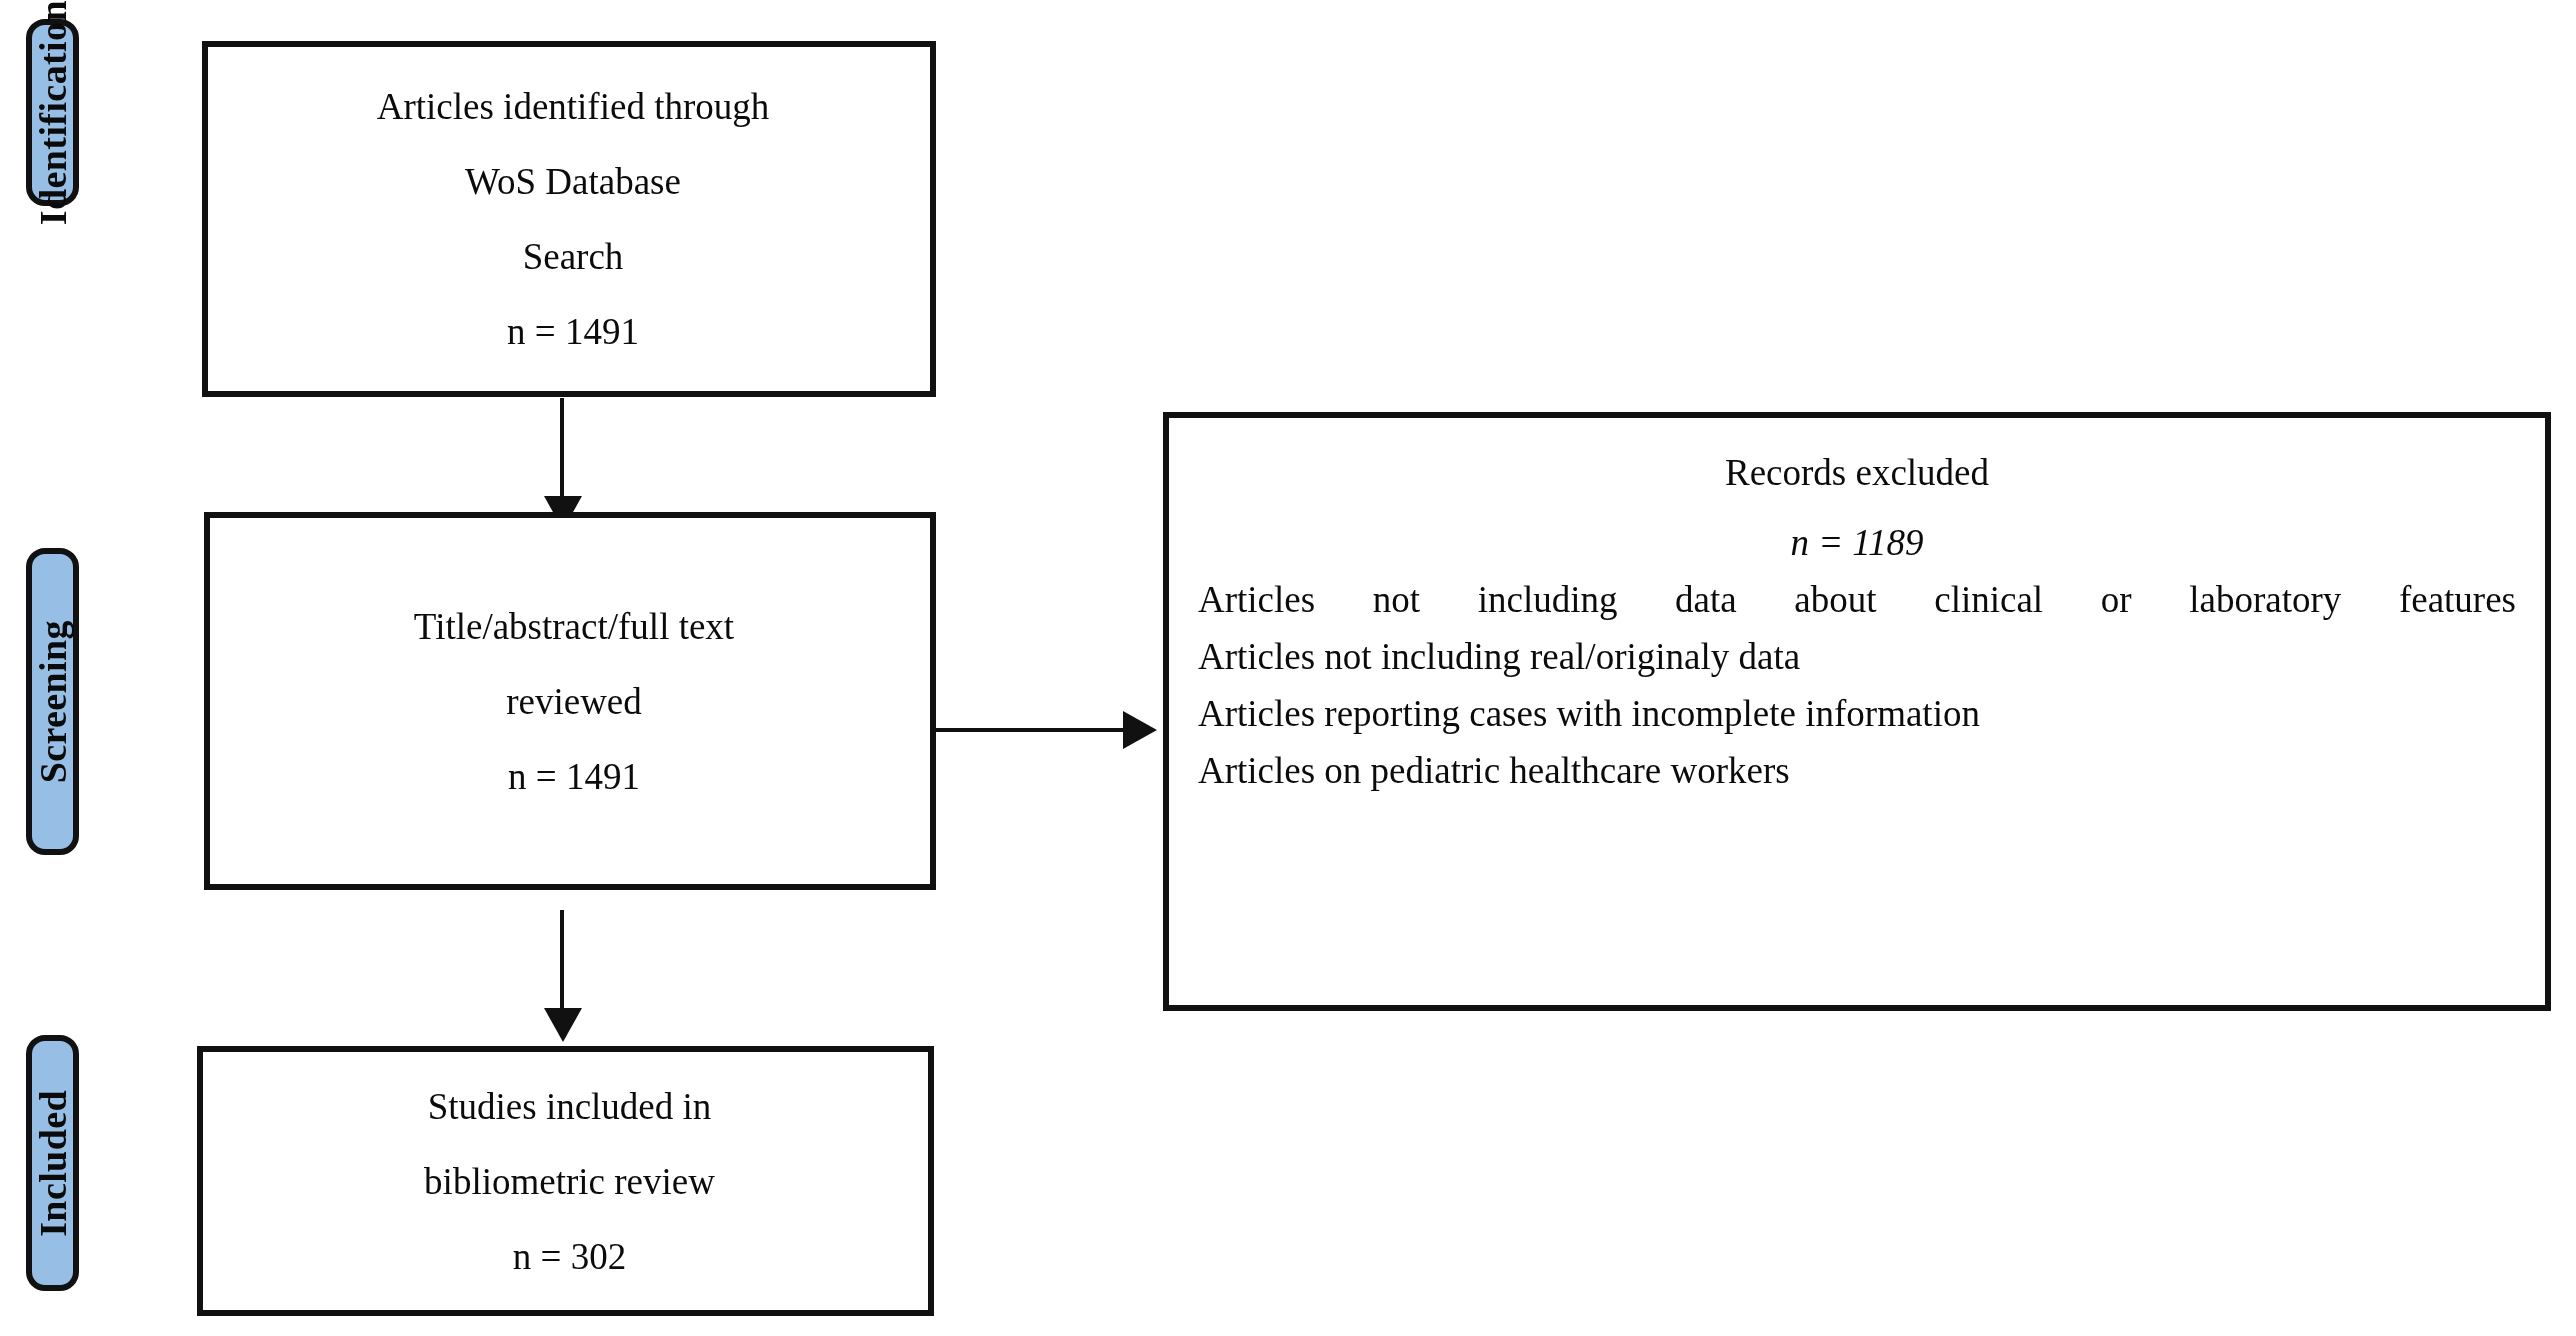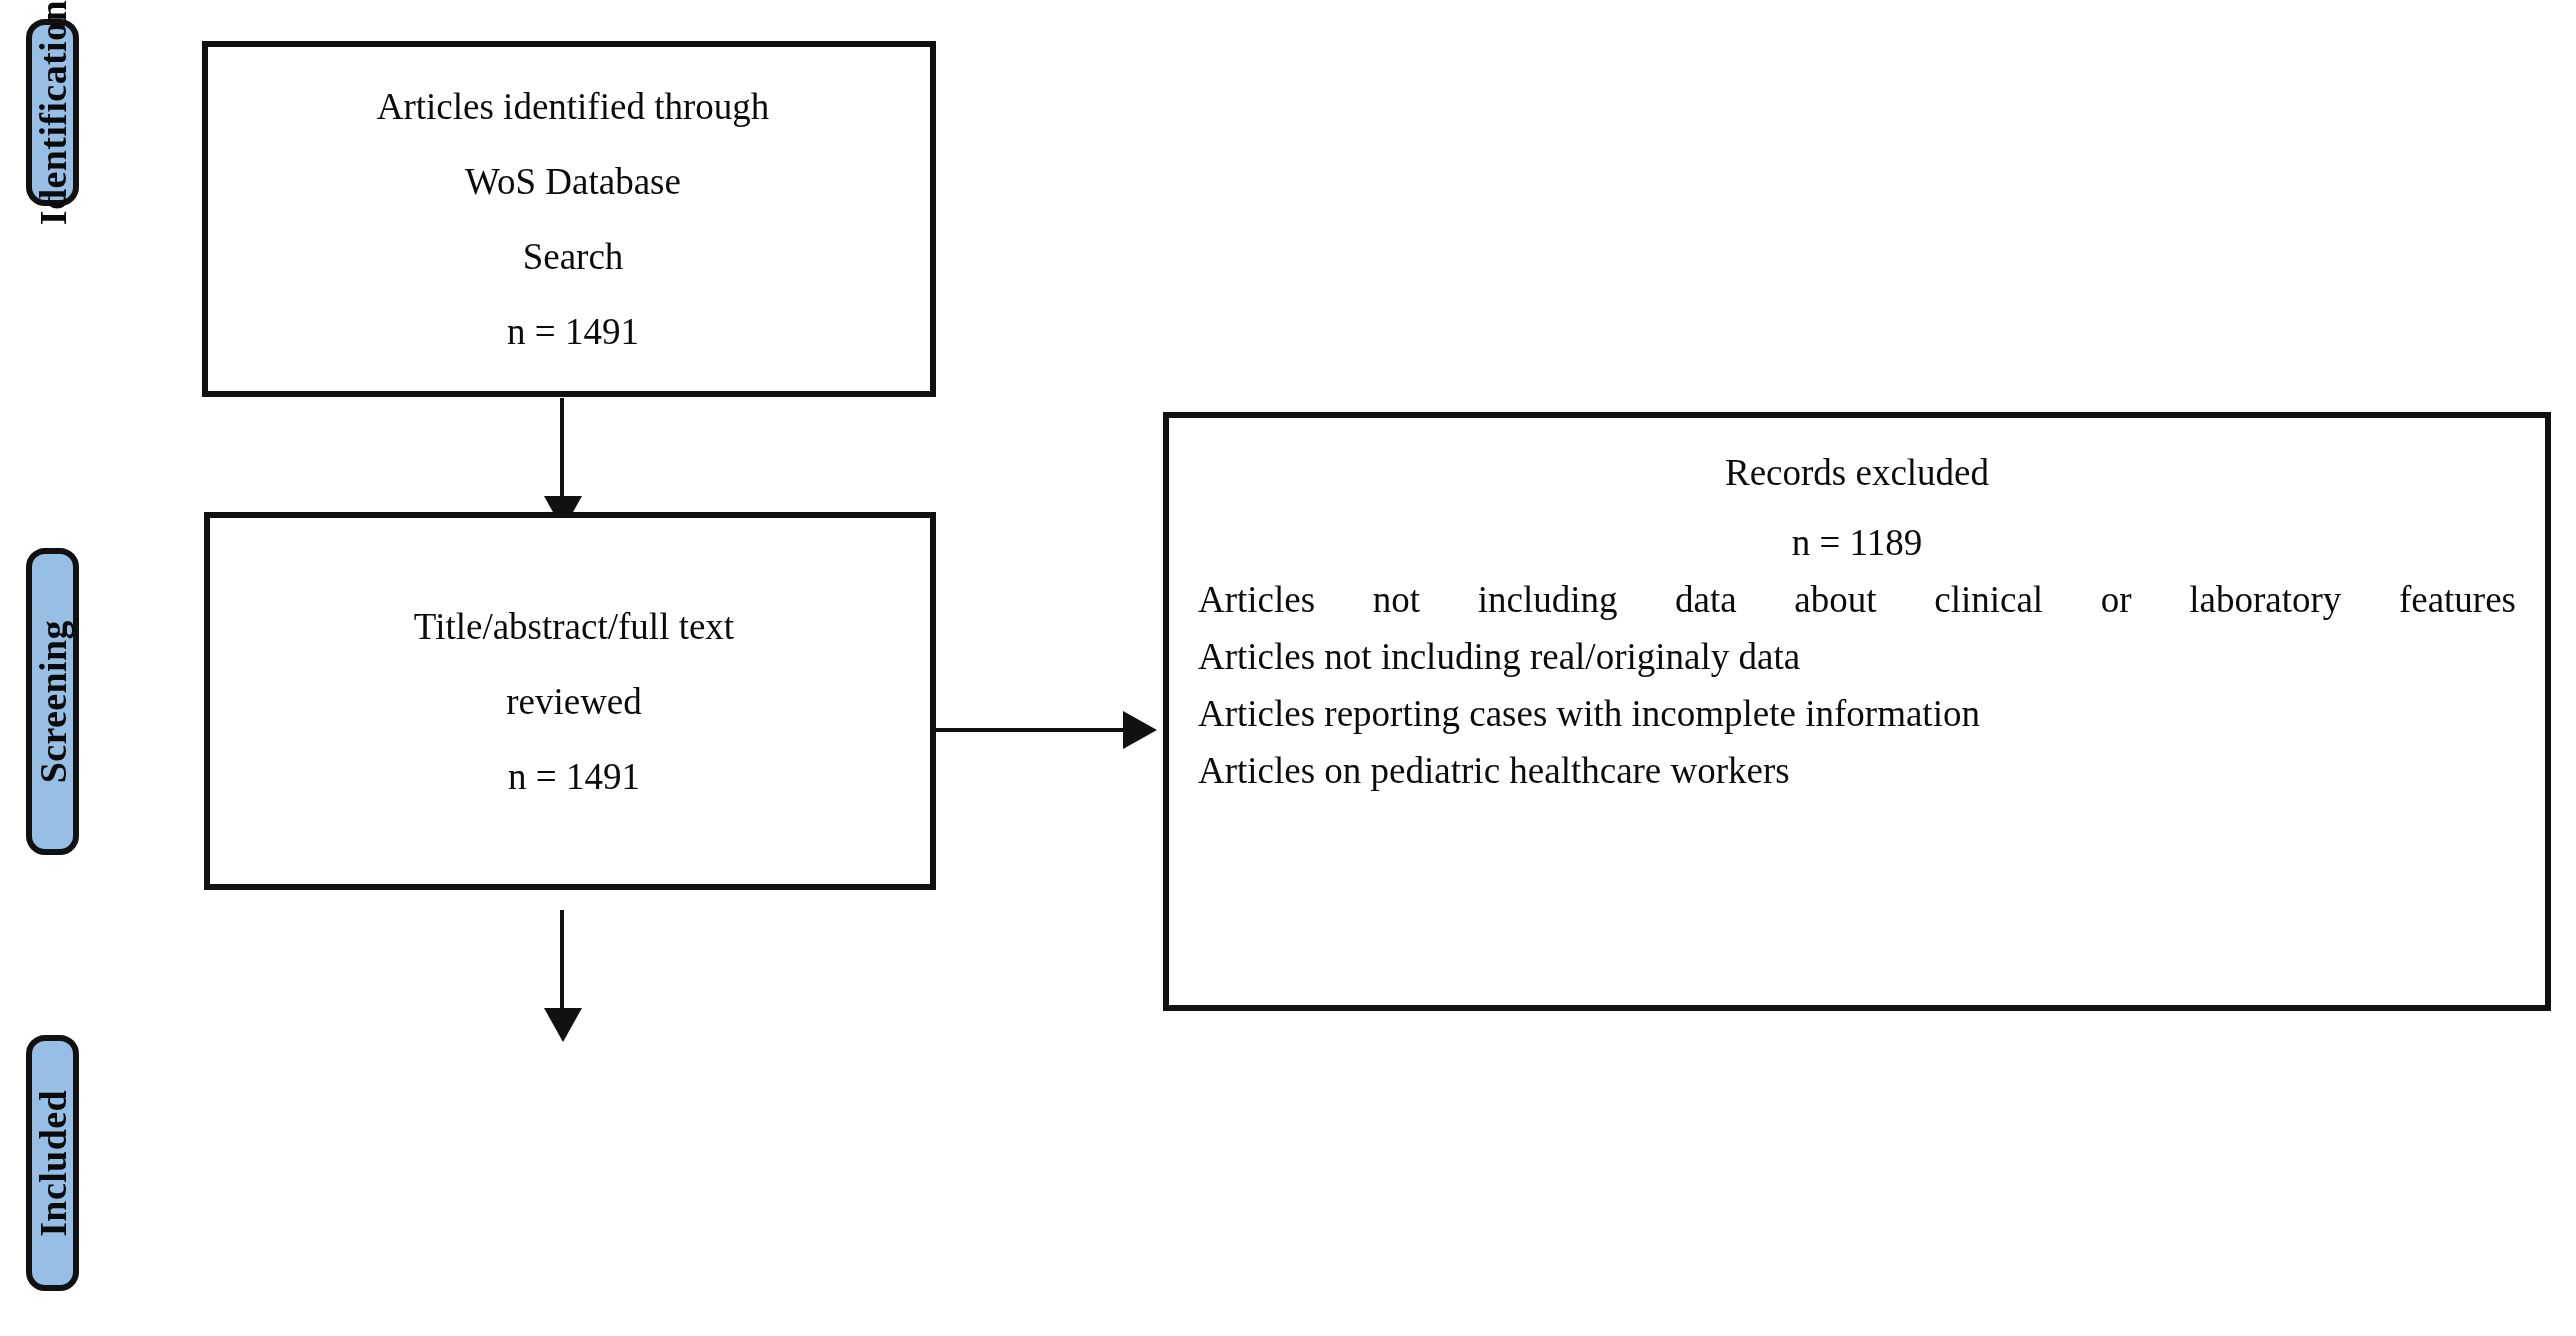--- a/index.html
+++ b/index.html
@@ -79,20 +79,21 @@
     margin: 13.7px 0 0 0;
     white-space: nowrap;
   }
   .excl-count {
     font-size: 37px;
     color: #0b0b0b;
     text-align: center;
     line-height: 1.0;
     margin: 33px 0 0 0;
     white-space: nowrap;
+    font-style: italic;
   }
   .excl-item {
     font-size: 37px;
     color: #0b0b0b;
     text-align: justify;
     text-align-last: left;
     line-height: 1.0;
     margin: 20px 0 0 0;
     white-space: nowrap;
   }
@@ -162,20 +163,25 @@
     <div class="line">reviewed</div>
     <div class="line">n = 1491</div>
   </div>
 
   <div class="h-line" style="left:934px; top:728px; width:193px; height:4.3px;"></div>
   <div class="arrow-right" style="left:1123px; top:711px;"></div>
 
   <div class="v-line" style="left:560px; top:910px; width:4.3px; height:101px;"></div>
   <div class="arrow-down" style="left:544px; top:1008px;"></div>
 
+  <div class="flow-box centered" style="left:197px; top:1046px; width:737px; height:270px;">
+    <div class="line">Studies included in</div>
+    <div class="line">bibliometric review</div>
+    <div class="line">n = 302</div>
+  </div>
 
   <div class="excl-box" style="left:1163px; top:412px; width:1388px; height:599px;">
     <div class="excl-head">Records excluded</div>
     <div class="excl-count">n = 1189</div>
     <div class="excl-item justified">Articles not including data about clinical or laboratory features</div>
     <div class="excl-item">Articles not including real/originaly data</div>
     <div class="excl-item">Articles reporting cases with incomplete information</div>
     <div class="excl-item">Articles on pediatric healthcare workers</div>
   </div>
 

